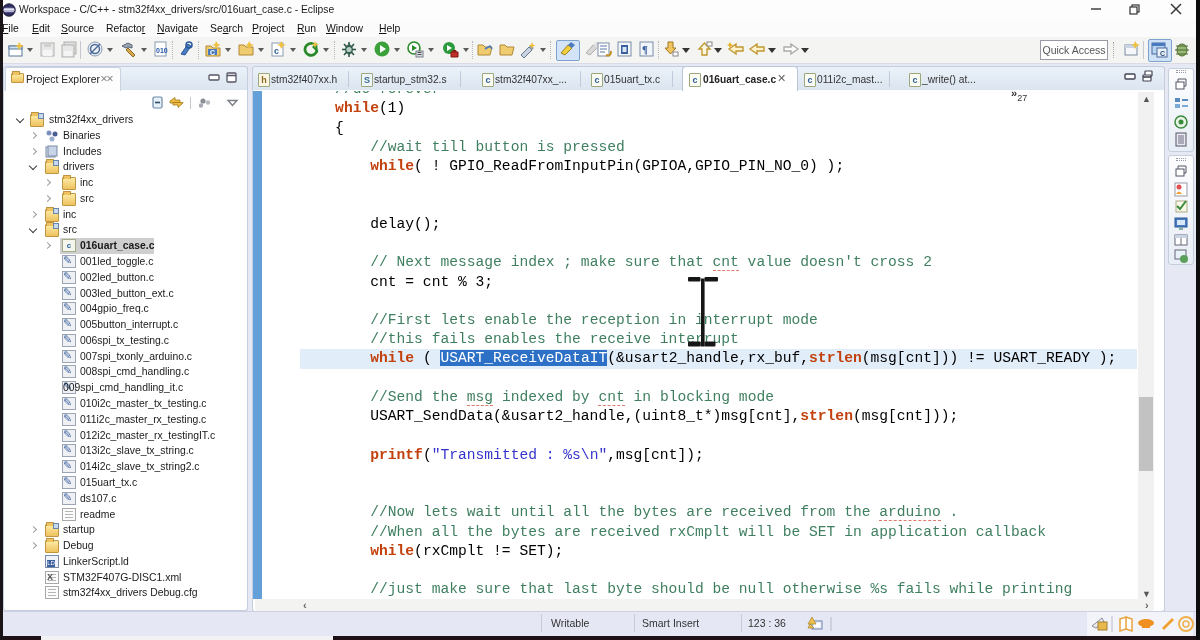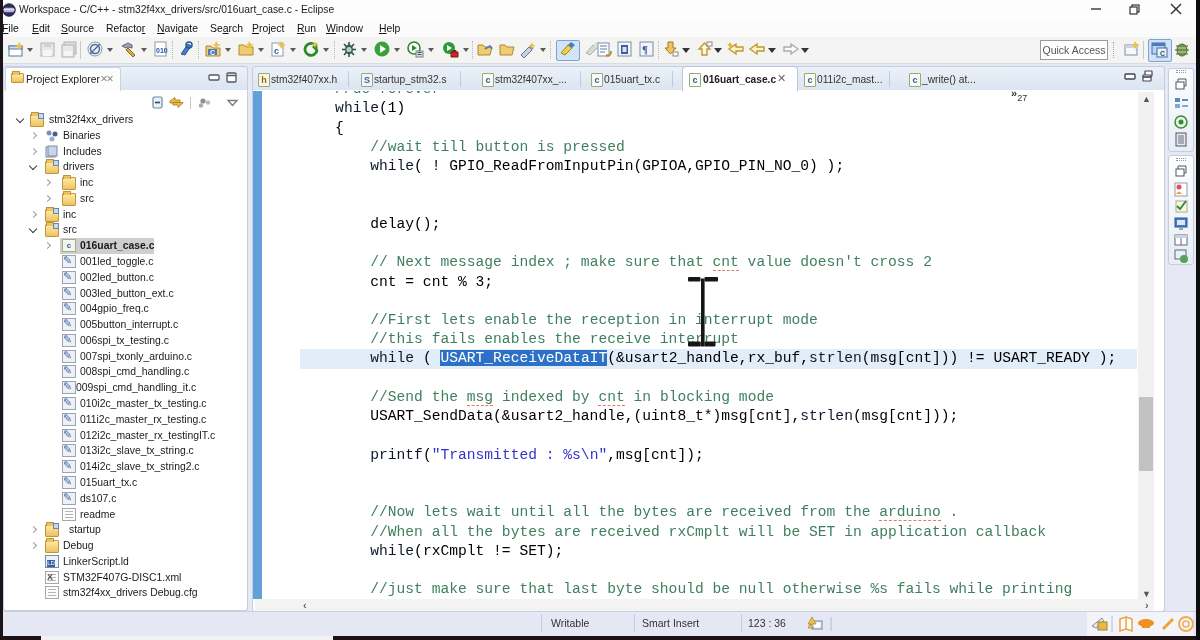--- a/index.html
+++ b/index.html
@@ -25,21 +25,21 @@
   .edtab-sep { position:absolute; top:71px; width:1px; height:16px; background:#bfcbda; }
   #activetab { position:absolute; left:682px; top:66px; width:116px; height:25px; z-index:3; background:#fff; border:1px solid #b9c6d6; border-bottom:none; border-radius:4px 4px 0 0; }
   .cfileicon { position:absolute; z-index:4; width:12px; height:14px; background:#fbfbf3; border:1px solid #9aa87c; border-radius:1px; font-size:9px; color:#2d6099; text-align:center; line-height:13px; font-weight:bold; }
   
   #code-clip { left:253px; top:91px; width:884px; height:508px; overflow:hidden; background:#fff; }
   #bluestripe { left:0px; top:0px; width:9px; height:508px; background:#64a0d8; }
   #curline { left:47px; top:258.4px; width:838px; height:19.3px; background:#e2edfa; }
   pre.code { position:absolute; font-family:"Liberation Mono", monospace; font-size:14.63px; line-height:19.24px; white-space:pre; }
   #linenums { left:13px; top:-10.8px; color:#7b7b7b; }
   #codetext { left:47px; top:-10.8px; color:#000; }
-  .k { color:#0f172a; font-weight:normal; }
+  .k { color:#c2410c; font-weight:bold; }
   .c { color:#3f7f5f; }
   .s { color:#3333cc; }
   .sel { background:#2d71c7; color:#fff; }
   .sq { border-bottom:1px dashed #e07a6a; }
   
   #vscroll { left:1138px; top:92px; width:16px; height:513px; background:#f1f1f1; }
   #vthumb { left:1139px; top:397px; width:14px; height:74px; background:#c2c2c2; }
   #hscroll { left:255px; top:599px; width:899px; height:12px; background:#f3f3f2; border-radius:0 0 3px 3px; }
   .sarrow { position:absolute; color:#8a8a8a; font-size:8px; font-family:"Liberation Sans"; }
   
@@ -350,41 +350,41 @@
     <div class="trow" style="left:76px;top:189.35999999999999px;">004gpio_freq.c</div>
     <div class="ticn editfile" style="left:58px;top:206.14px"></div>
     <div class="trow" style="left:76px;top:205.14px;">005button_interrupt.c</div>
     <div class="ticn editfile" style="left:58px;top:221.92px"></div>
     <div class="trow" style="left:76px;top:220.92px;">006spi_tx_testing.c</div>
     <div class="ticn editfile" style="left:58px;top:237.7px"></div>
     <div class="trow" style="left:76px;top:236.7px;">007spi_txonly_arduino.c</div>
     <div class="ticn editfile" style="left:58px;top:253.48px"></div>
     <div class="trow" style="left:76px;top:252.48px;">008spi_cmd_handling.c</div>
     <div class="ticn editfile" style="left:58px;top:269.26px"></div>
-    <div class="trow" style="left:72px;top:268.26px;">009spi_cmd_handling_it.c</div>
+    <div class="trow" style="left:59px;top:268.26px;">009spi_cmd_handling_it.c</div>
     <div class="ticn editfile" style="left:58px;top:285.03999999999996px"></div>
     <div class="trow" style="left:76px;top:284.03999999999996px;">010i2c_master_tx_testing.c</div>
     <div class="ticn editfile" style="left:58px;top:300.82px"></div>
     <div class="trow" style="left:76px;top:299.82px;">011i2c_master_rx_testing.c</div>
     <div class="ticn editfile" style="left:58px;top:316.59999999999997px"></div>
     <div class="trow" style="left:76px;top:315.59999999999997px;">012i2c_master_rx_testingIT.c</div>
     <div class="ticn editfile" style="left:58px;top:332.38px"></div>
     <div class="trow" style="left:76px;top:331.38px;">013i2c_slave_tx_string.c</div>
     <div class="ticn editfile" style="left:58px;top:348.15999999999997px"></div>
     <div class="trow" style="left:76px;top:347.15999999999997px;">014i2c_slave_tx_string2.c</div>
     <div class="ticn editfile" style="left:58px;top:363.94px"></div>
     <div class="trow" style="left:76px;top:362.94px;">015uart_tx.c</div>
     <div class="ticn editfile" style="left:58px;top:379.71999999999997px"></div>
     <div class="trow" style="left:76px;top:378.71999999999997px;">ds107.c</div>
     <div class="ticn plainfile" style="left:58px;top:395.5px"></div>
     <div class="trow" style="left:76px;top:394.5px;">readme</div>
     <div class="tw arr-r" style="left:27px;top:415.28px"></div>
     <div class="ticn folder" style="left:41px;top:412.28px"></div>
     <div style="position:absolute;left:49px;top:411.28px;width:6px;height:6px;background:#c8d8ee;border:1px solid #6a84aa"></div>
-    <div class="trow" style="left:59px;top:410.28px;margin-left:6px;">startup</div>
+    <div class="trow" style="left:59px;top:410.28px;">startup</div>
     <div class="tw arr-r" style="left:27px;top:431.06px"></div>
     <div class="ticn folder" style="left:41px;top:428.06px"></div>
     <div class="trow" style="left:59px;top:426.06px;">Debug</div>
     <div class="ticn" style="left:41px;top:442.84px;background:#eef2fa;border:1px solid #7a8ba5">
       <div style="position:absolute;left:1px;top:4px;width:8px;height:7px;background:#3a5f9e;color:#fff;font-size:6px;line-height:7px;text-align:center">LD</div>
     </div>
     <div class="trow" style="left:59px;top:441.84px;">LinkerScript.ld</div>
     <div class="ticn plainfile" style="left:41px;top:458.62px"></div>
     <div style="position:absolute;left:43px;top:459.62px;font-size:9px;color:#555;font-weight:bold">X</div>
     <div class="trow" style="left:59px;top:457.62px;">STM32F407G-DISC1.xml</div>

